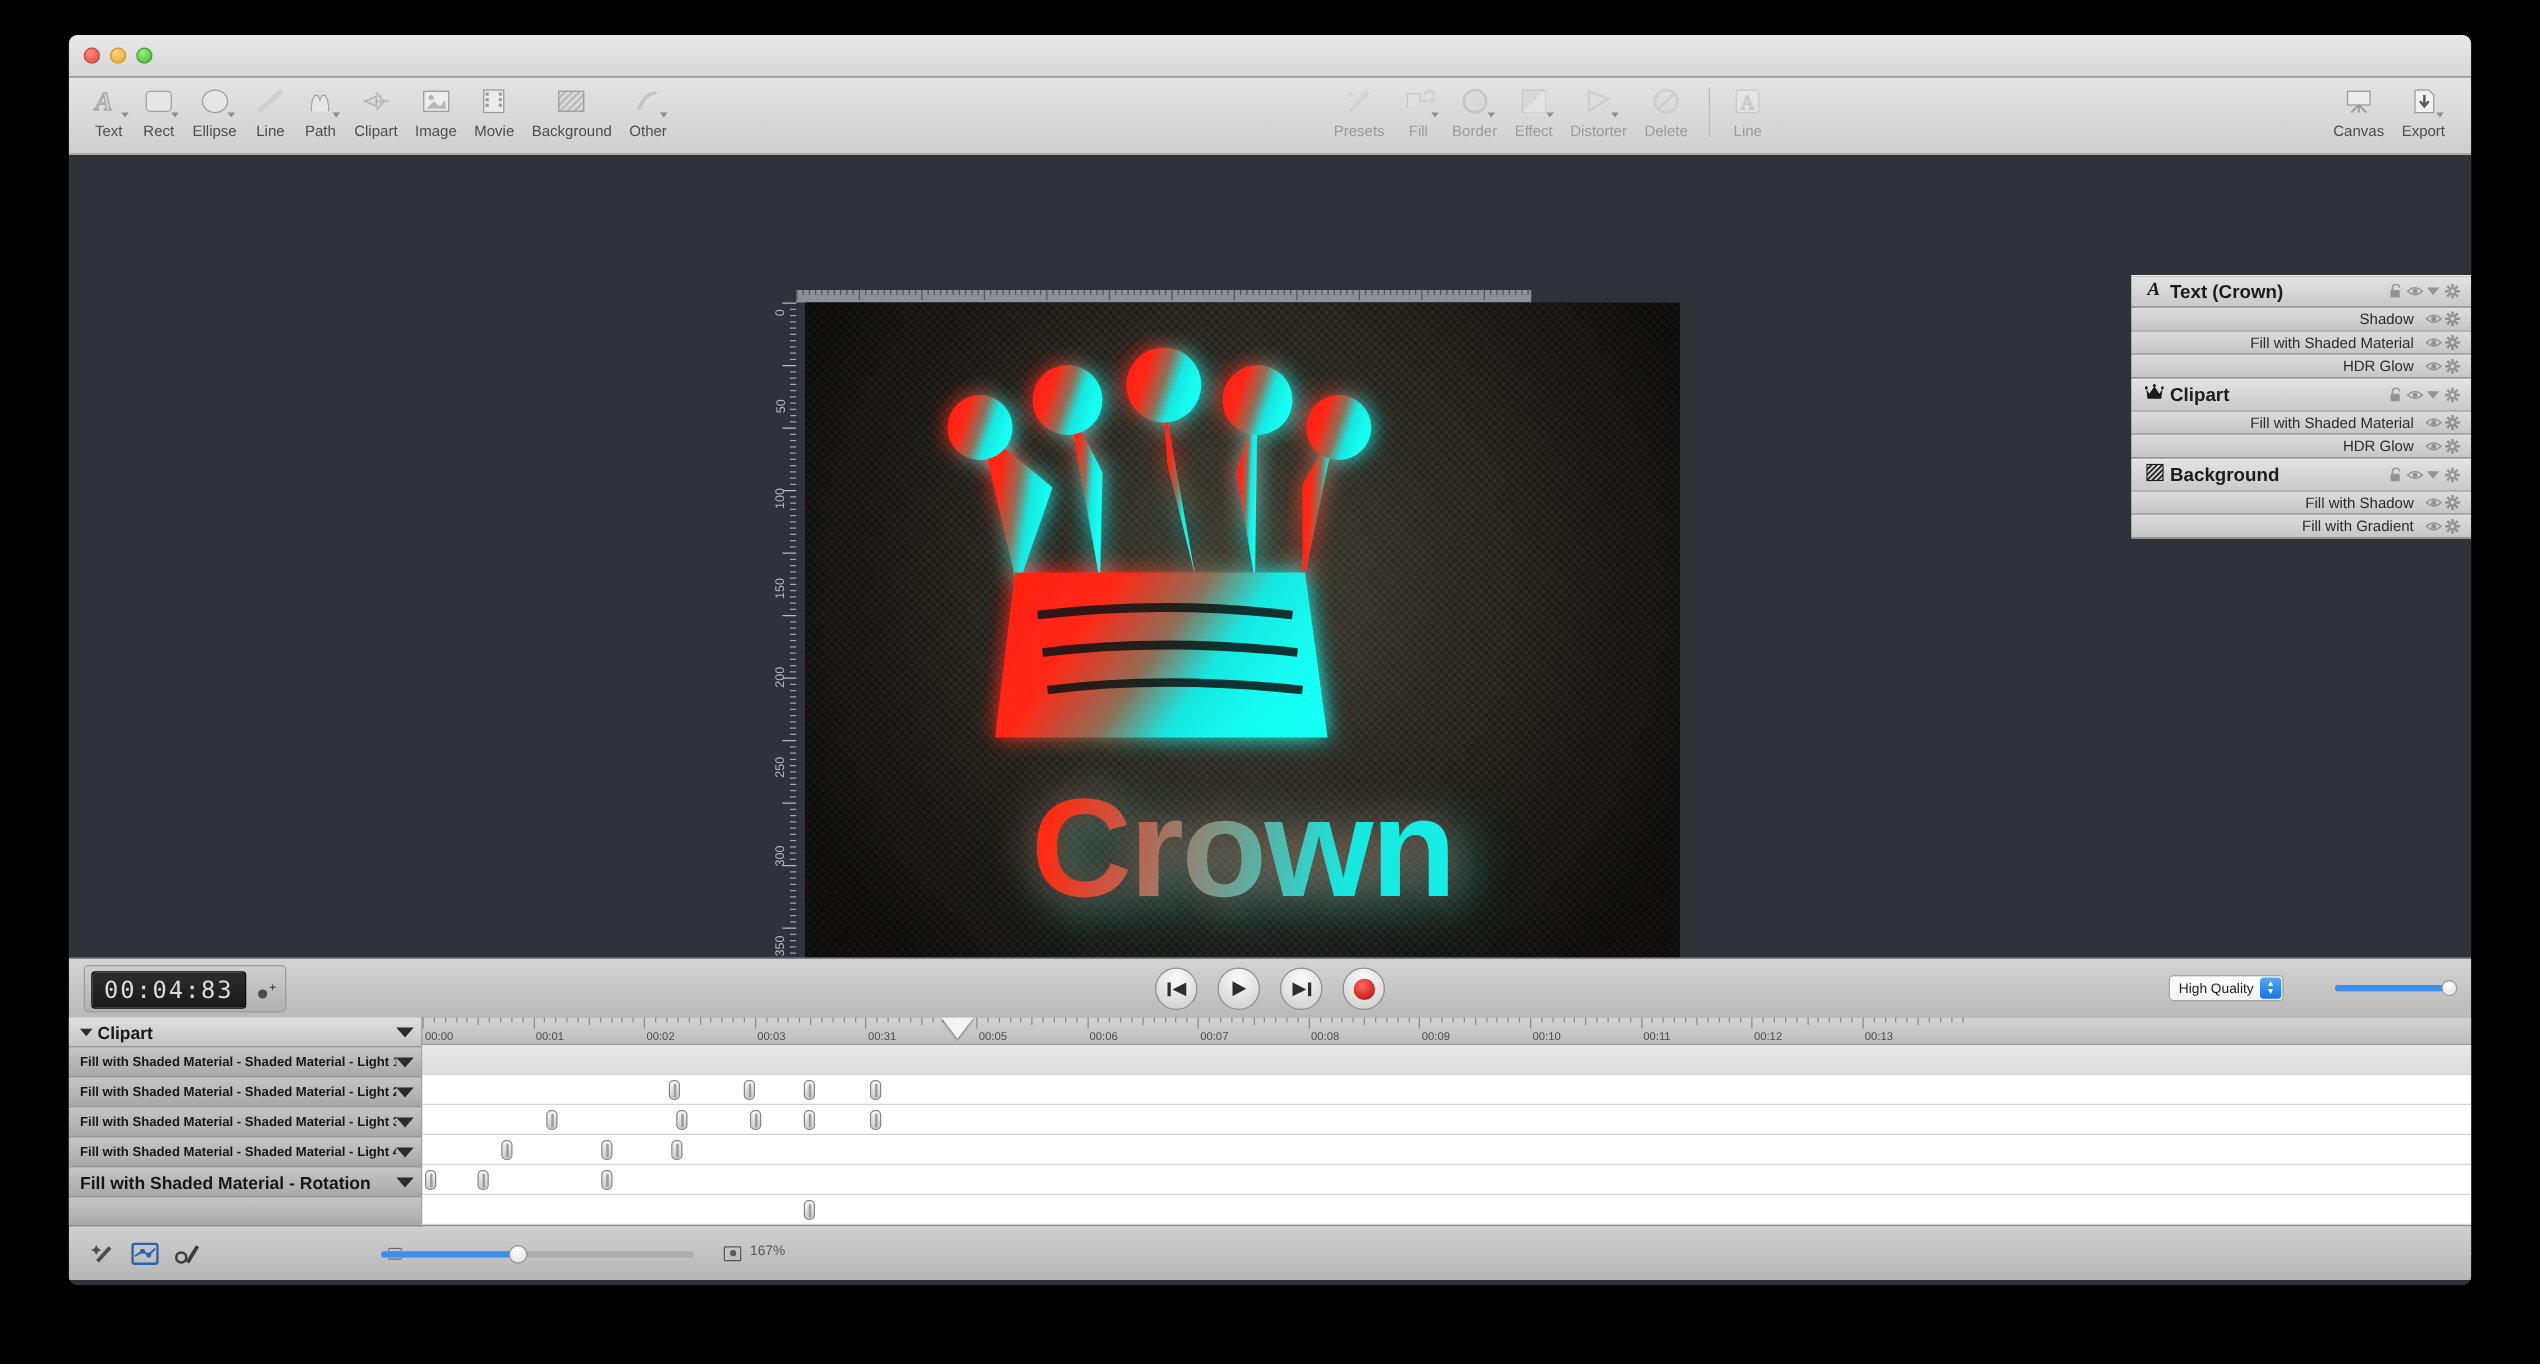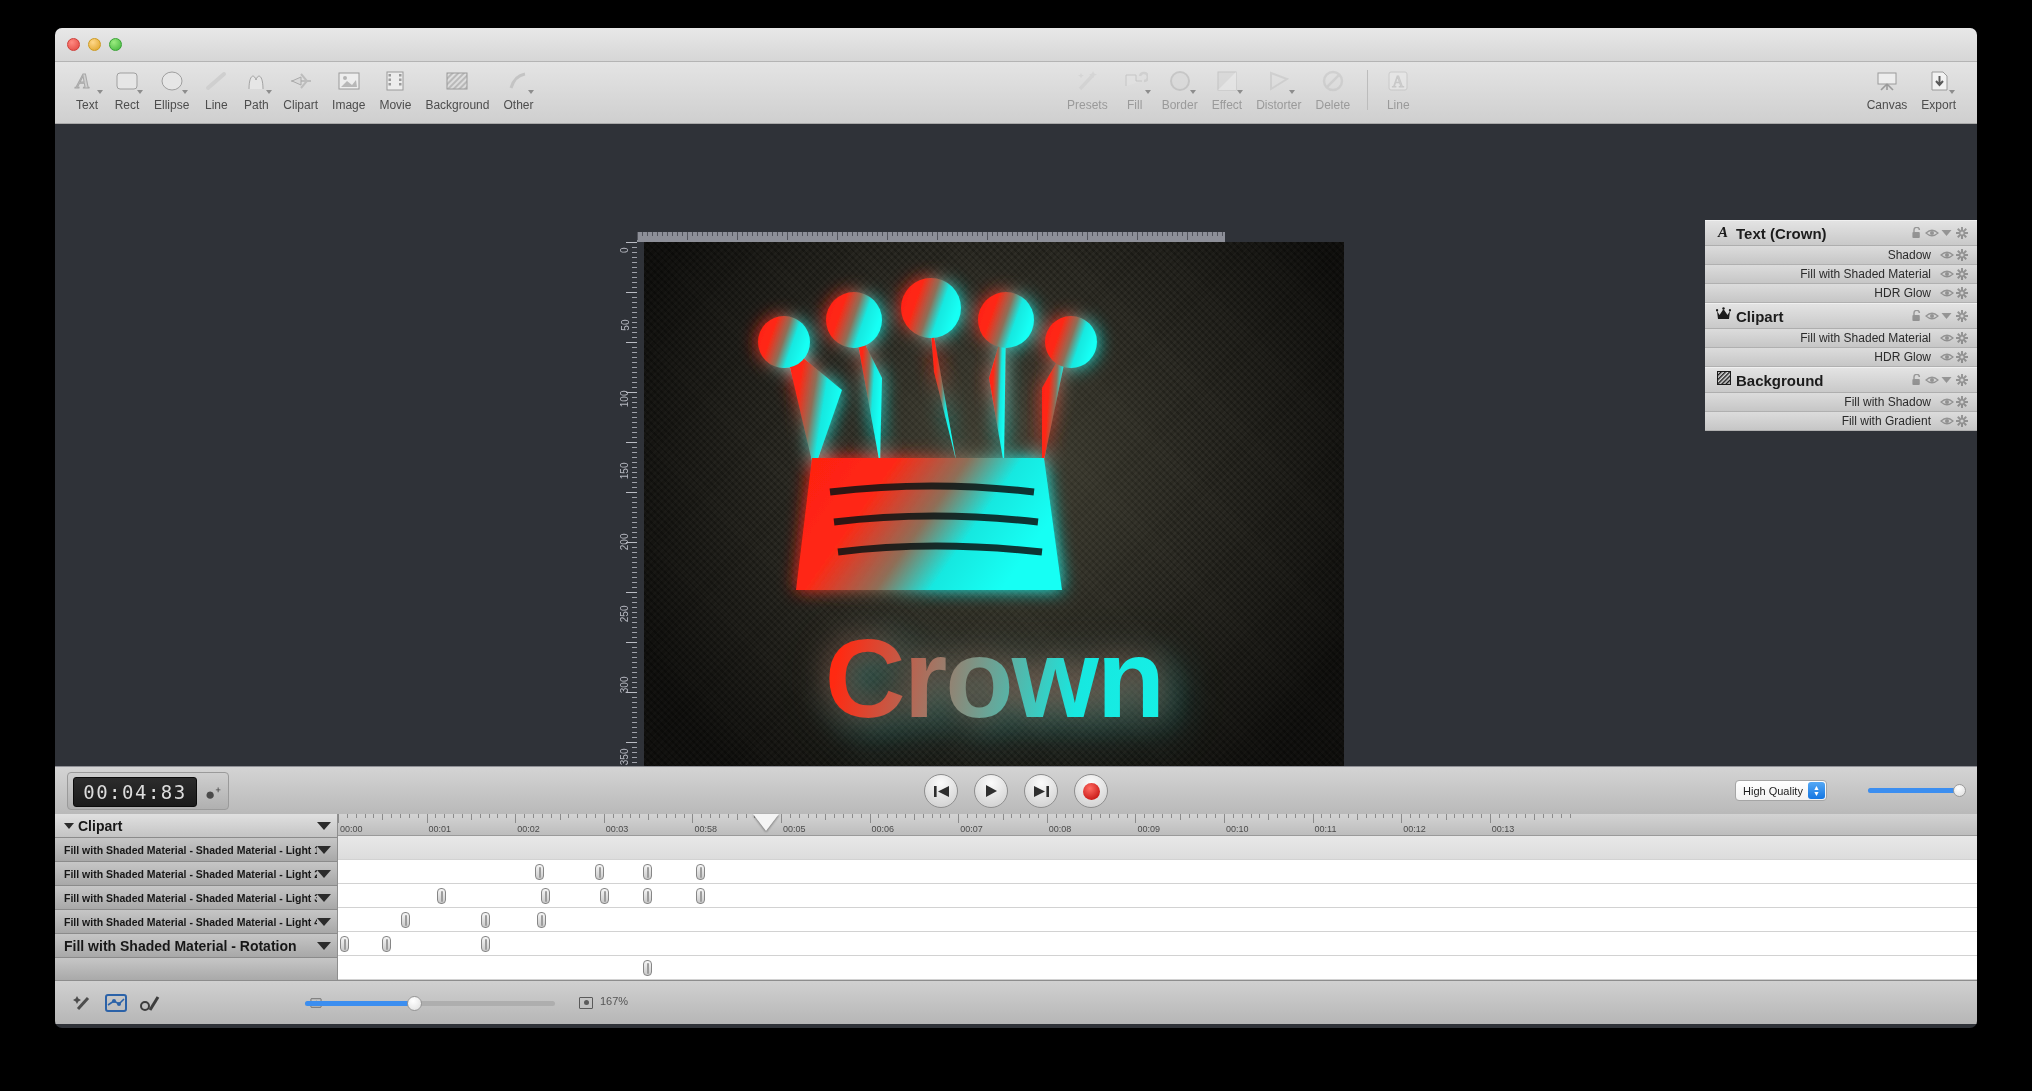--- a/index.html
+++ b/index.html
@@ -1124,21 +1124,21 @@
         <i style="left: 1187.24px; height: 4px;"></i>
         <i style="left: 1196.1px; height: 6px;"></i>
         <i style="left: 1204.96px; height: 4px;"></i>
         <i style="left: 1213.82px; height: 4px;"></i>
         <i style="left: 1222.68px; height: 4px;"></i>
         <i style="left: 1231.54px; height: 4px;"></i>
         <div class="rlab" style="left: 0px;">00:00</div>
         <div class="rlab" style="left: 88.6px;">00:01</div>
         <div class="rlab" style="left: 177.2px;">00:02</div>
         <div class="rlab" style="left: 265.8px;">00:03</div>
-        <div class="rlab" style="left: 354.4px;">00:58</div>
+        <div class="rlab" style="left: 354.4px;">00:31</div>
         <div class="rlab" style="left: 443px;">00:05</div>
         <div class="rlab" style="left: 531.6px;">00:06</div>
         <div class="rlab" style="left: 620.2px;">00:07</div>
         <div class="rlab" style="left: 708.8px;">00:08</div>
         <div class="rlab" style="left: 797.4px;">00:09</div>
         <div class="rlab" style="left: 886px;">00:10</div>
         <div class="rlab" style="left: 974.6px;">00:11</div>
         <div class="rlab" style="left: 1063.2px;">00:12</div>
         <div class="rlab" style="left: 1151.8px;">00:13</div>
         <div class="playhead" style="left: 414.938px;"></div>

